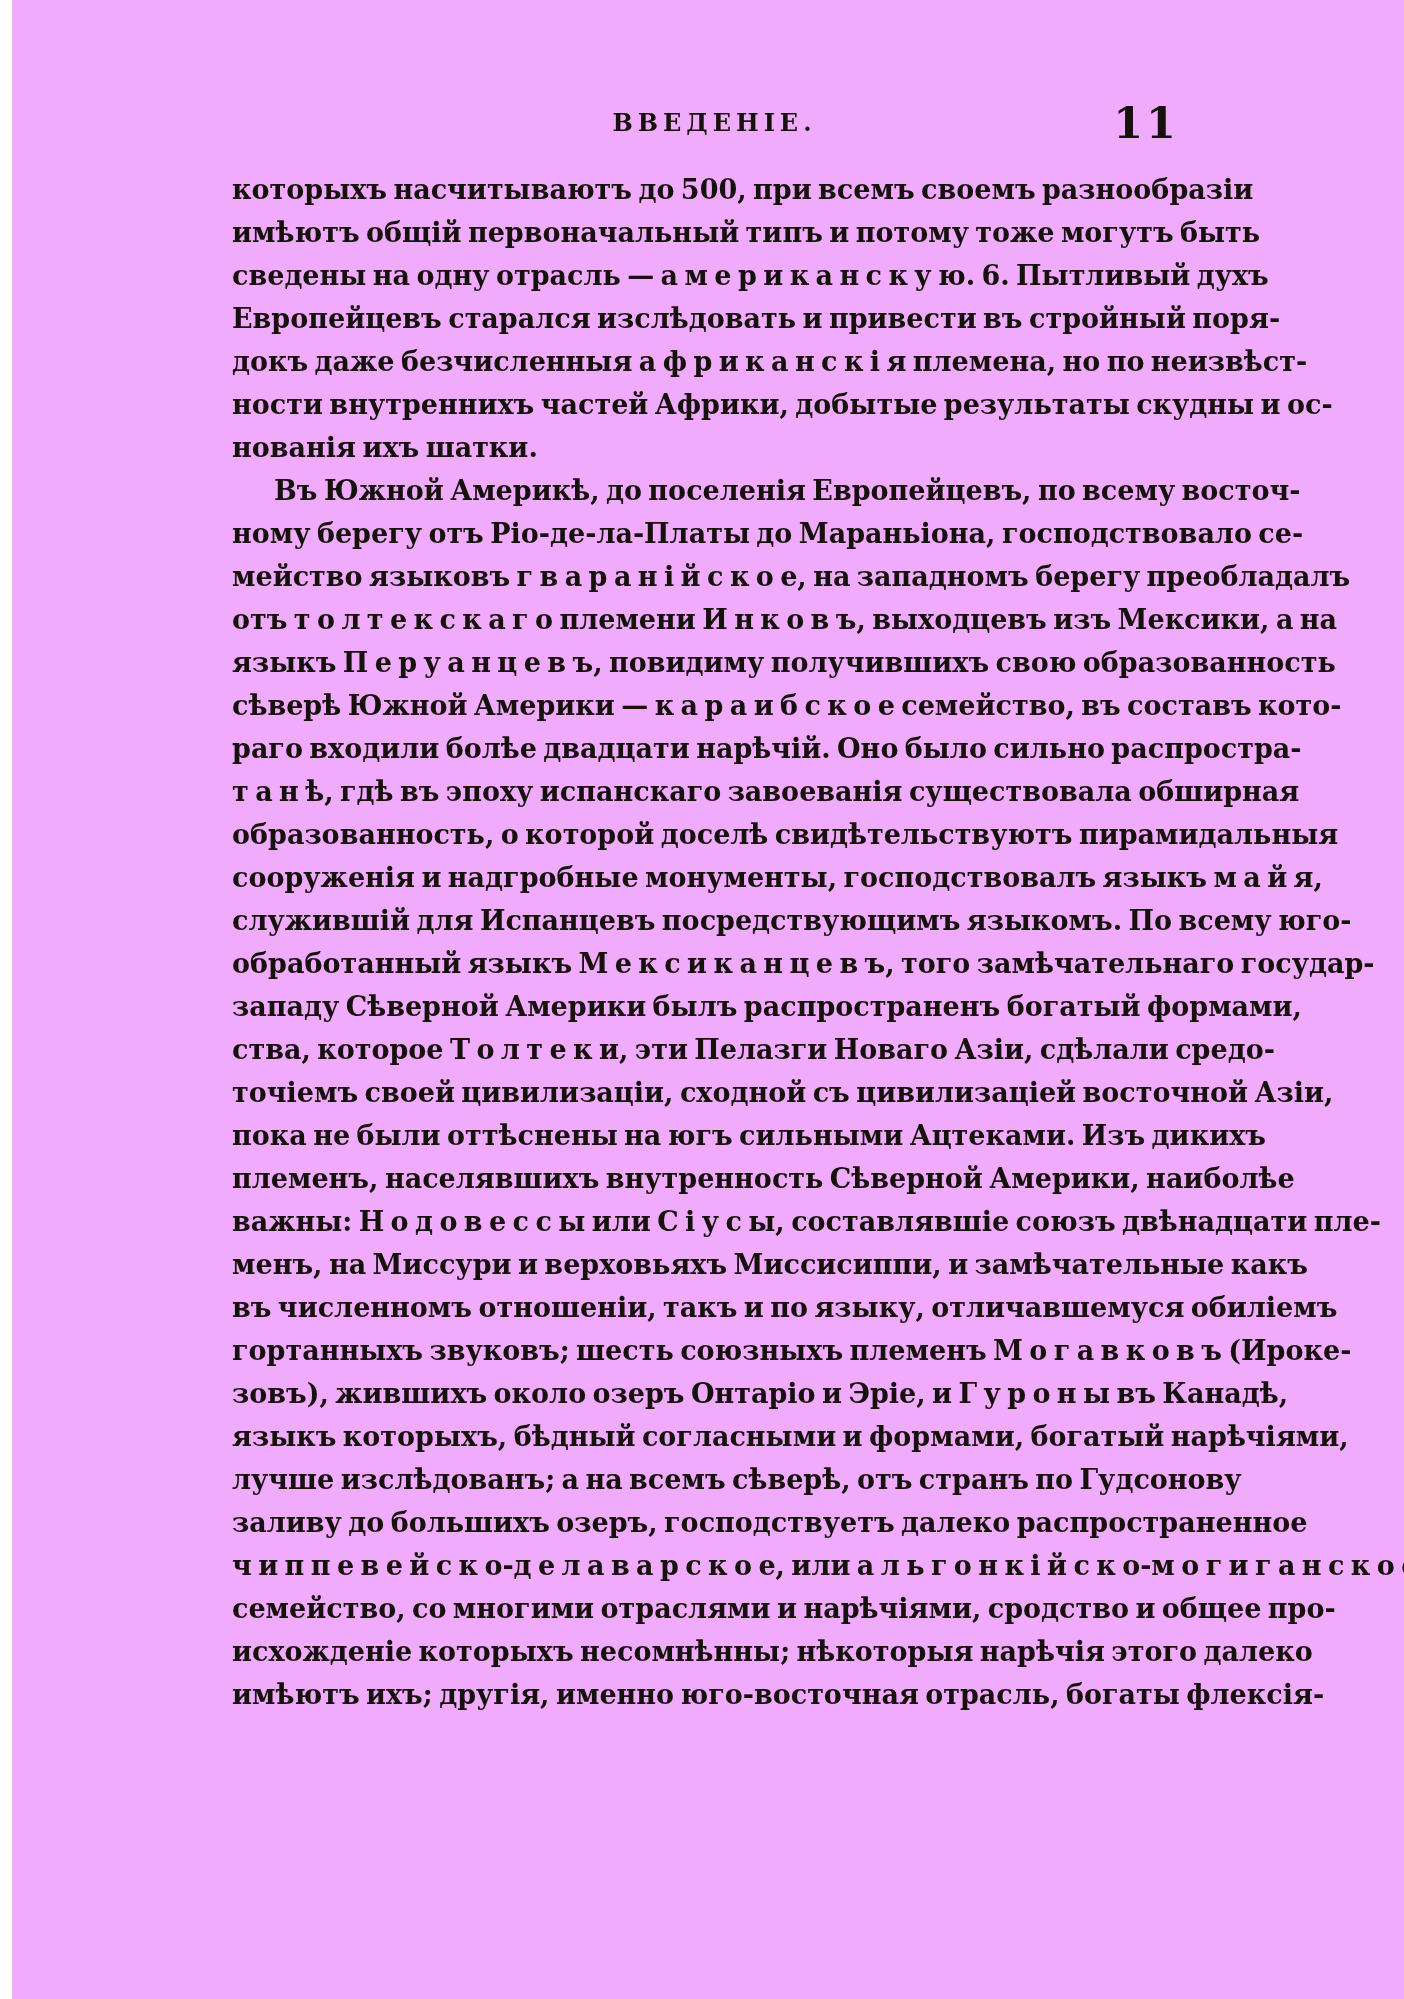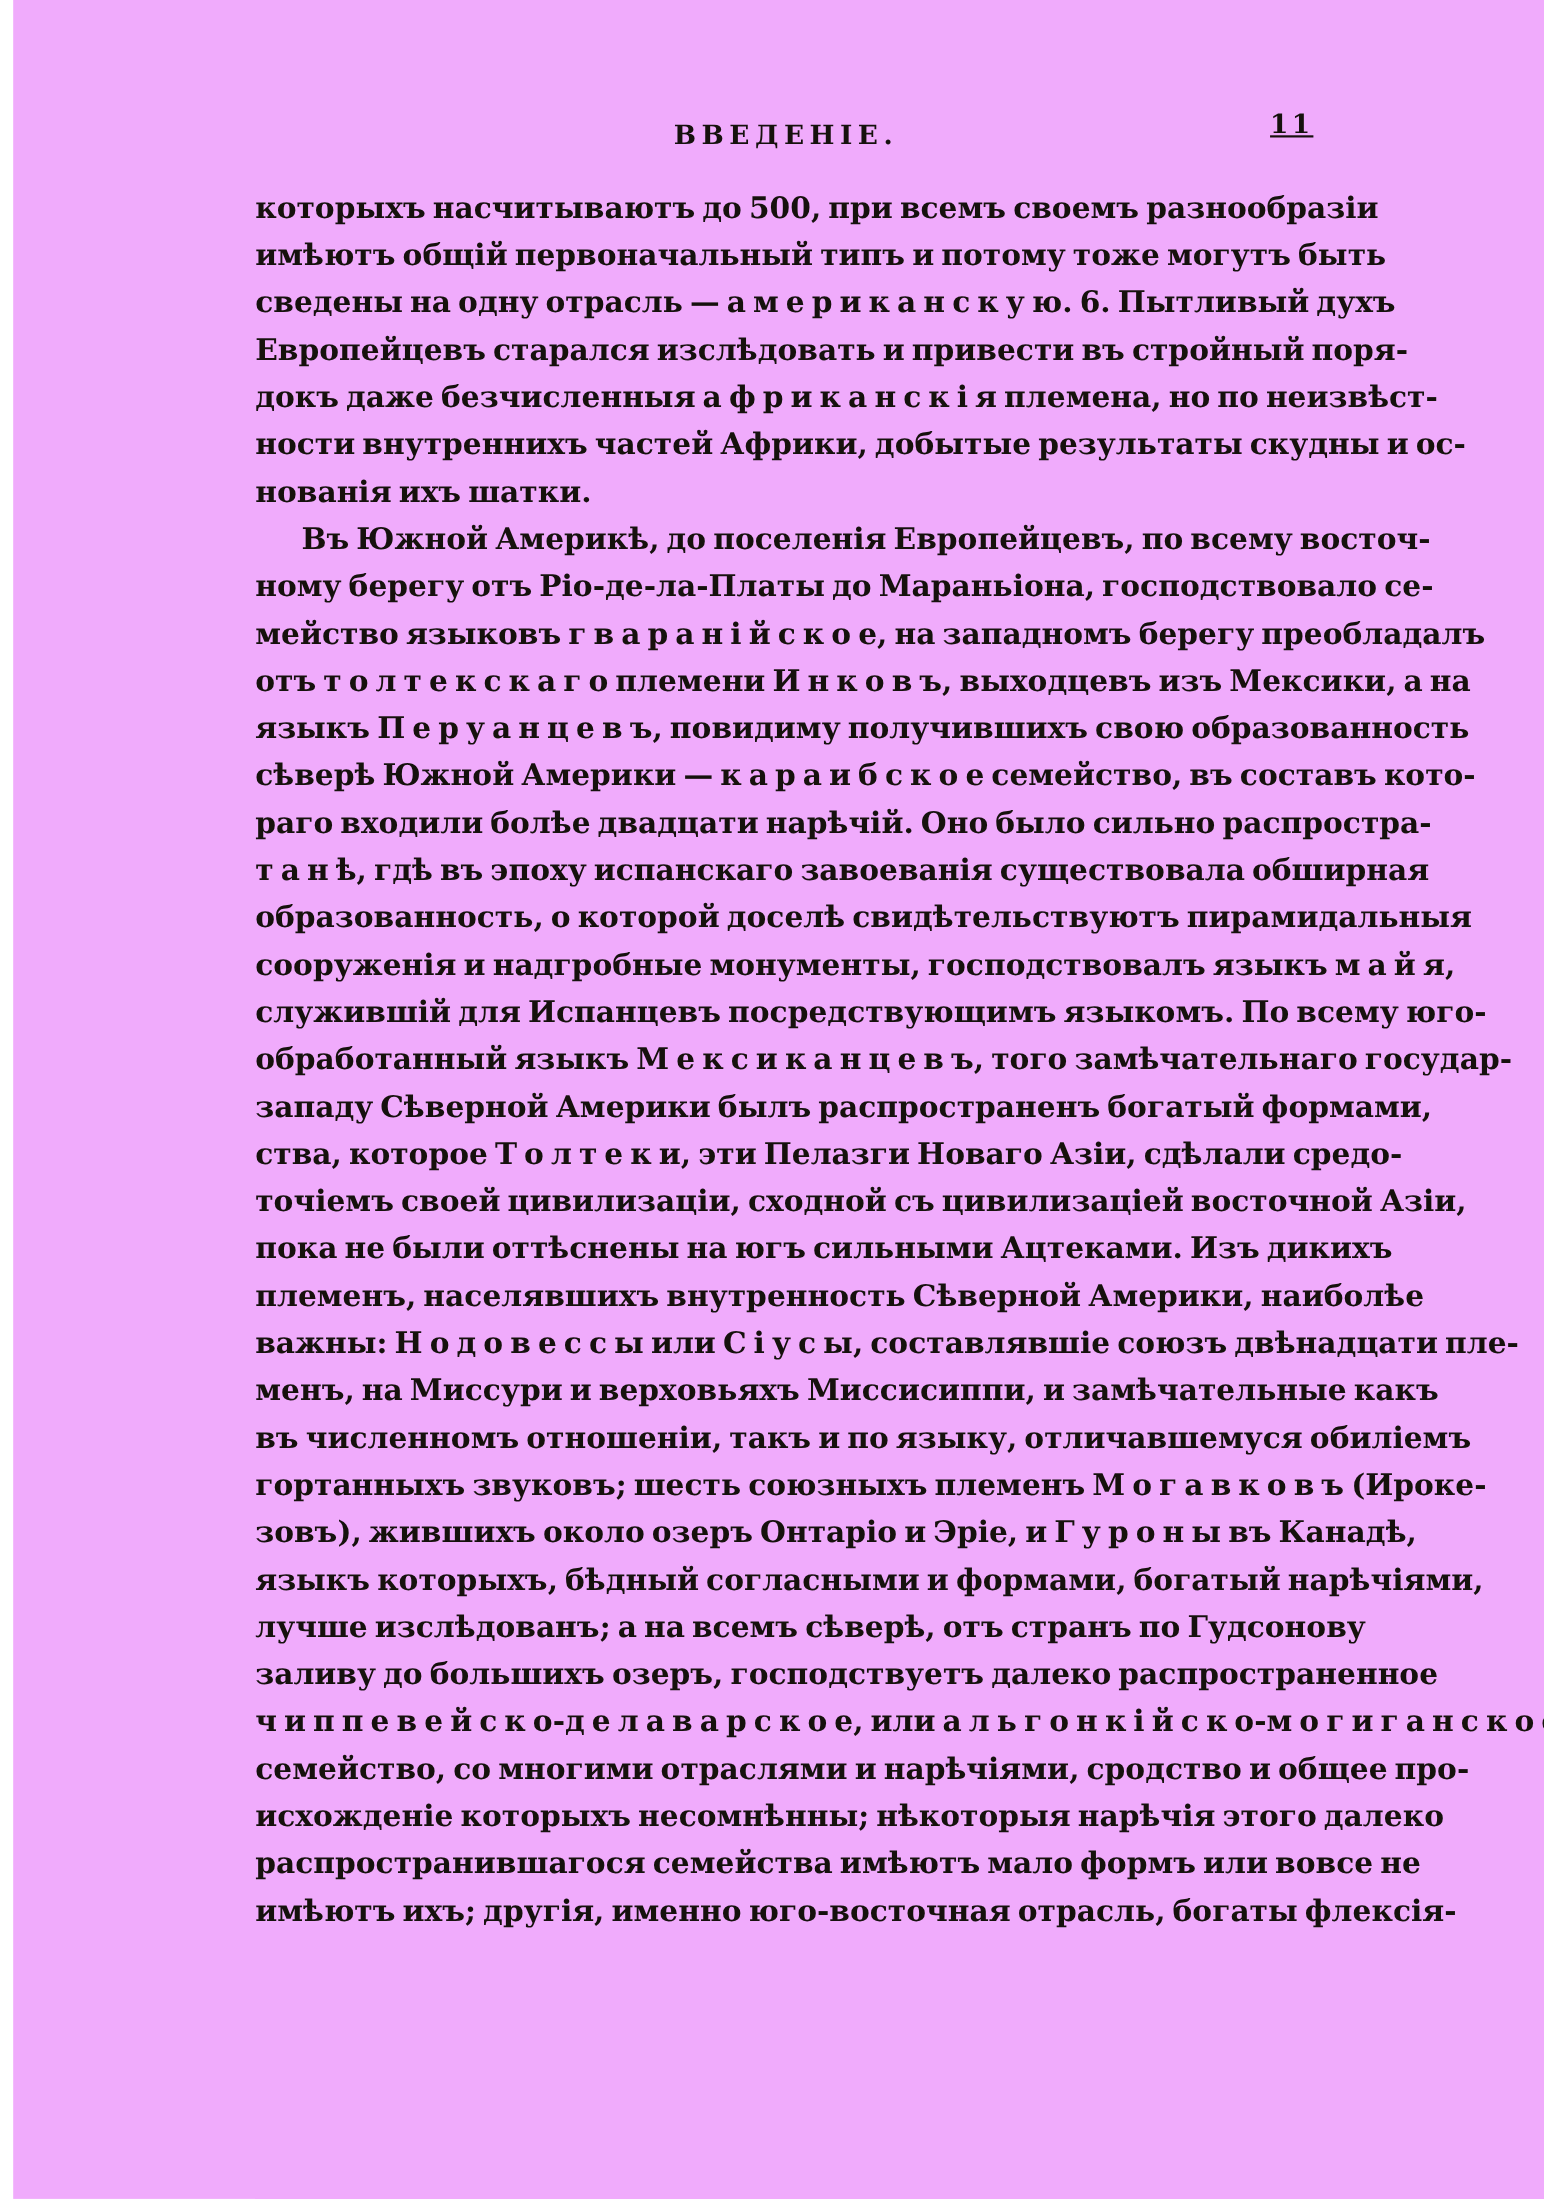--- a/index.html
+++ b/index.html
@@ -29,25 +29,24 @@
     position: absolute;
     left: 0;
     right: 0;
     top: 4px;
     text-align: center;
     font-size: 24px;
     letter-spacing: 5px;
   }
   .page-number {
     position: absolute;
-    right: 3px;
+    right: 18px;
     top: -6px;
-    font-size: 24px;
+    font-size: 43px;
     letter-spacing: 3px;
-    text-decoration: underline;
   }
   .text-block {
     position: absolute;
     left: 220px;
     top: 168px;
     width: 965px;
     font-size: 27px;
     line-height: 43px;
     word-spacing: -3px;
   }
@@ -102,16 +101,15 @@
       <div class="line">менъ, на Миссури и верховьяхъ Миссисиппи, и замѣчательные какъ</div>
       <div class="line">въ численномъ отношеніи, такъ и по языку, отличавшемуся обиліемъ</div>
       <div class="line">гортанныхъ звуковъ; шесть союзныхъ племенъ М о г а в к о в ъ (Ироке-</div>
       <div class="line">зовъ), жившихъ около озеръ Онтаріо и Эріе, и Г у р о н ы въ Канадѣ,</div>
       <div class="line">языкъ которыхъ, бѣдный согласными и формами, богатый нарѣчіями,</div>
       <div class="line">лучше изслѣдованъ; а на всемъ сѣверѣ, отъ странъ по Гудсонову</div>
       <div class="line">заливу до большихъ озеръ, господствуетъ далеко распространенное</div>
       <div class="line">ч и п п е в е й с к о-д е л а в а р с к о е, или а л ь г о н к і й с к о-м о г и г а н с к о е</div>
       <div class="line">семейство, со многими отраслями и нарѣчіями, сродство и общее про-</div>
       <div class="line">исхожденіе которыхъ несомнѣнны; нѣкоторыя нарѣчія этого далеко</div>
-      <div class="line">распространившагося семейства имѣютъ мало формъ или вовсе не</div>
       <div class="line">имѣютъ ихъ; другія, именно юго-восточная отрасль, богаты флексія-</div>
     </main>
 </div>
 
 </body></html>

